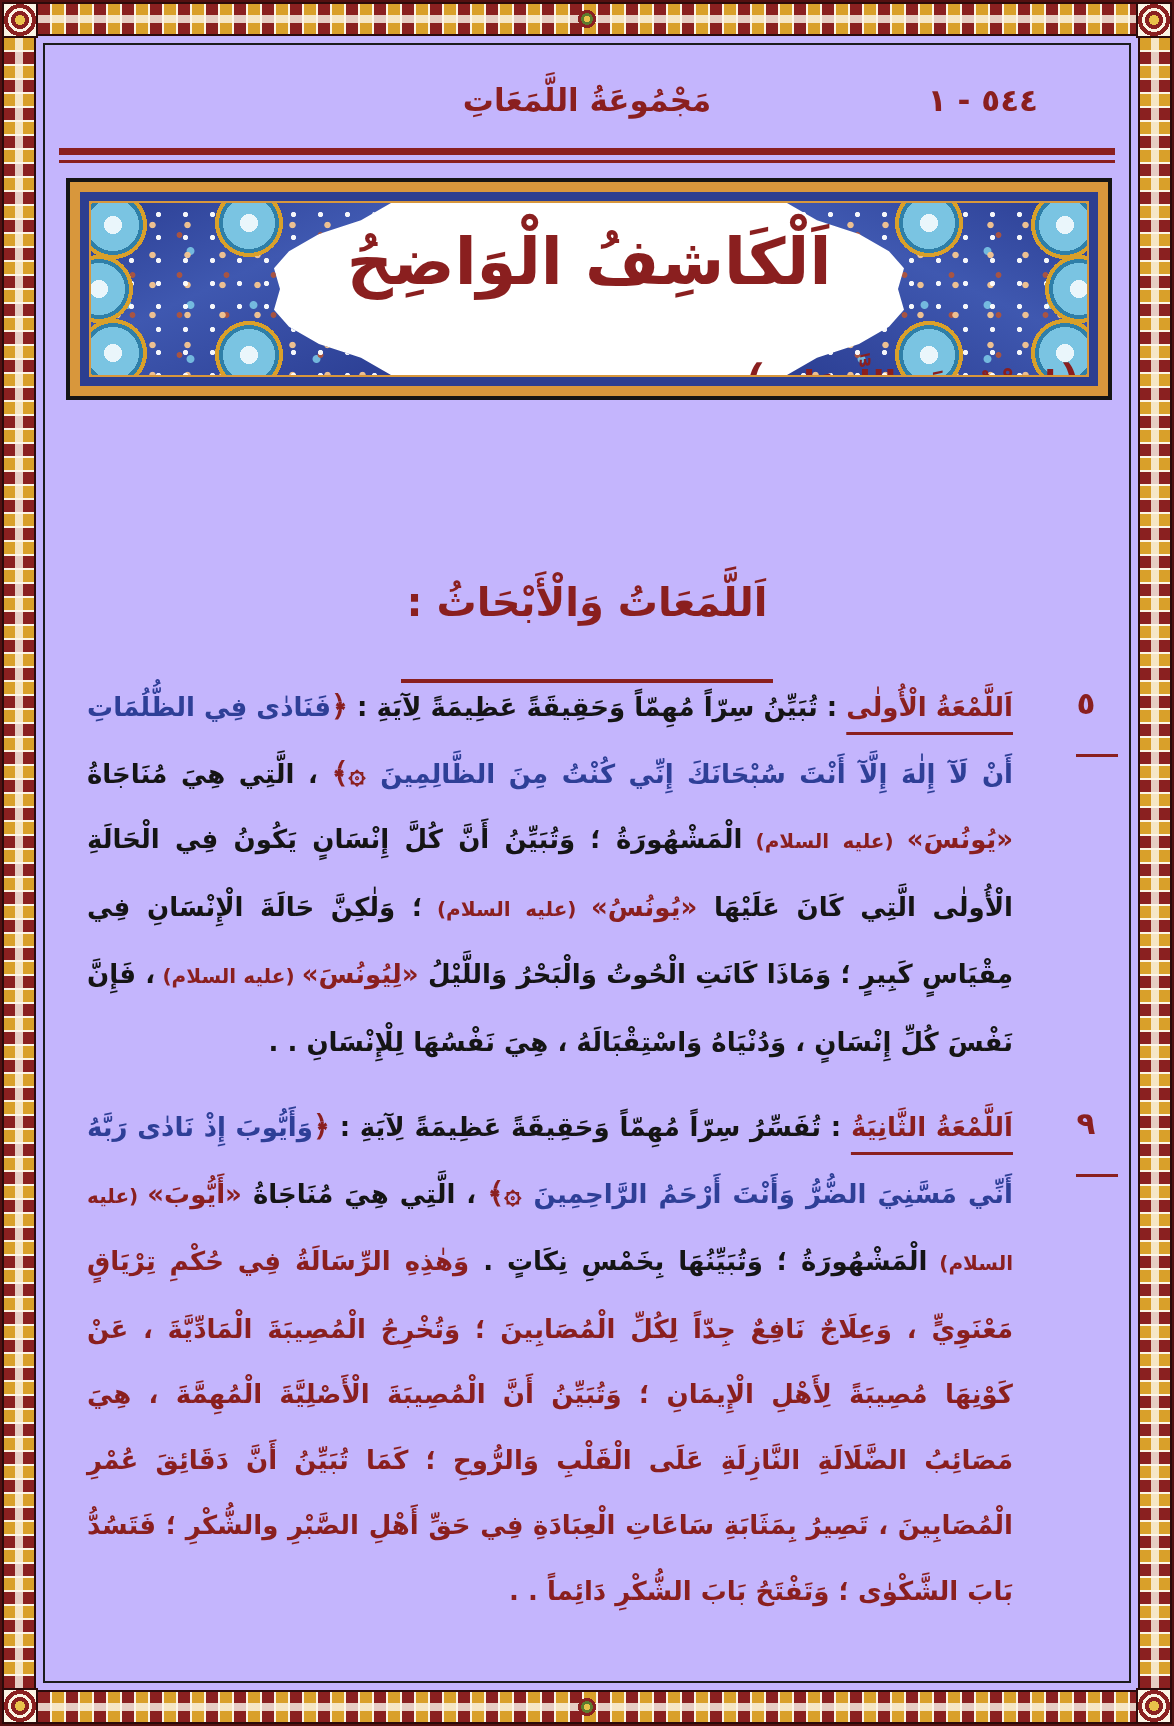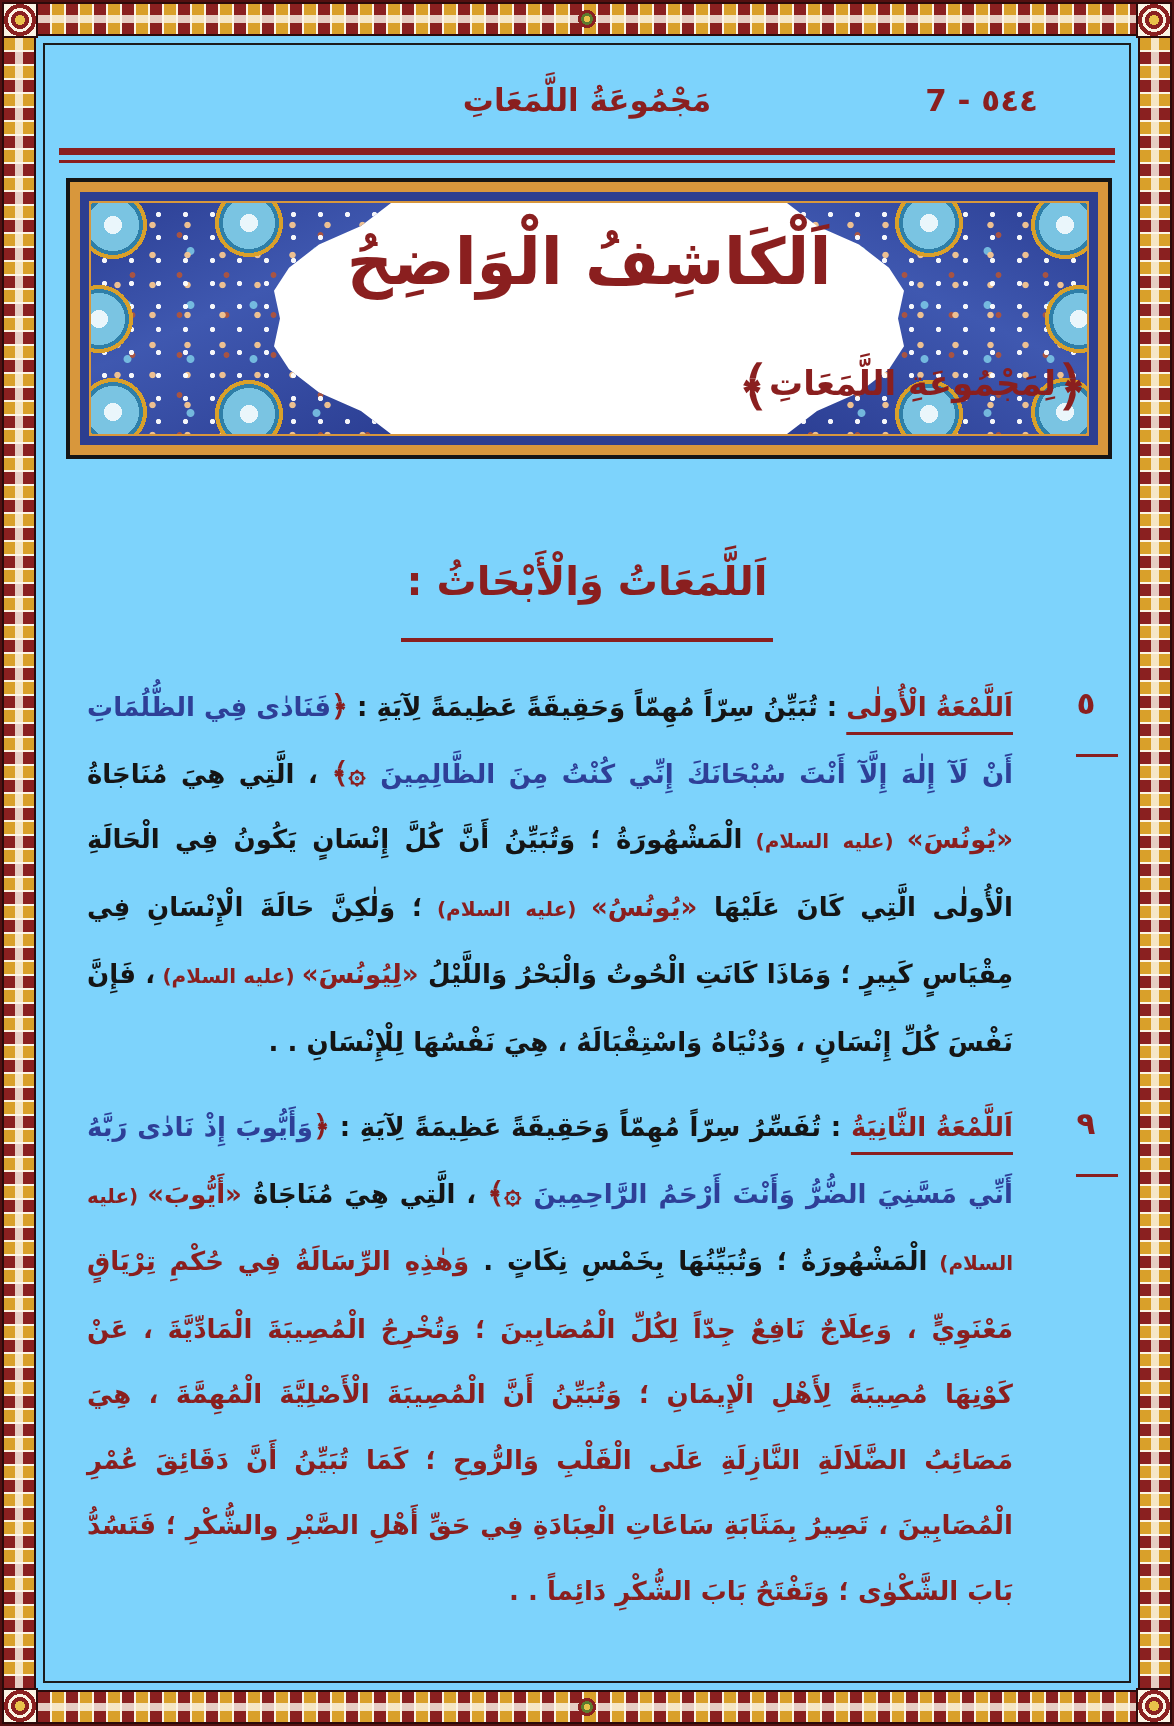--- a/index.html
+++ b/index.html
@@ -1,17 +1,17 @@
 <!DOCTYPE html>
 <html lang="ar"><head>
 <meta charset="utf-8">
 <style>
   html,body{margin:0;padding:0;background:#ffffff;}
   *{box-sizing:border-box;}
-  .page{position:relative;width:1174px;height:1726px;background:#7dd3fc;
+  .page{position:relative;width:1174px;height:1726px;background:#c4b5fd;
         border:2px solid #531010;overflow:hidden;
         font-family:"DejaVu Sans",sans-serif;}
 
   
   .chain{position:absolute;background-color:#fbf4e4;}
   .chain.h{left:36px;right:36px;height:34px;border-top:2px solid #2b0a0a;border-bottom:2px solid #2b0a0a;
     background-image:
       linear-gradient(to bottom, rgba(251,244,228,0) 0 38%, rgba(253,248,236,.8) 38% 62%, rgba(251,244,228,0) 62%),
       repeating-linear-gradient(90deg,#8a2020 0 12px,#fbf4e4 12px 14px,#d9a02a 14px 26px,#fbf4e4 26px 28px);}
   .chain.top{top:0;} .chain.bottom{bottom:0;}
@@ -30,21 +30,21 @@
 
   
   .running-title{position:absolute;top:80px;left:0;right:0;text-align:center;direction:rtl;
     color:#8a1f1f;font-size:31px;font-weight:bold;}
   .page-number{position:absolute;top:80px;right:134px;direction:rtl;
     color:#8a1f1f;font-size:31px;font-weight:bold;}
   .double-rule{position:absolute;top:146px;left:57px;right:57px;height:15px;
     border-top:7px solid #8a1f1f;border-bottom:3px solid #8a1f1f;}
 
   
-  .title-panel{position:absolute;top:176px;left:64px;width:1046px;height:281px;
+  .title-panel{position:absolute;top:176px;left:64px;width:1046px;height:222px;
     border:4px solid #151515;background:#fff;}
   .band-gold{position:absolute;inset:0;border:10px solid #d8973c;}
   .band-blue{position:absolute;inset:0;border:9px solid #2c3e90;}
   .band-gold2{position:absolute;inset:0;border:2px solid #d8973c;background:#fff;}
   .panel-inner{position:absolute;inset:0;overflow:hidden;background:#fff;}
   .decor{position:absolute;top:0;bottom:0;width:300px;
     clip-path:polygon(0% 0%,100% 0%,90% 10%,76% 18%,66% 28%,61% 38%,63% 50%,61% 62%,66% 72%,76% 82%,90% 90%,100% 100%,0% 100%);
     background-image:
       radial-gradient(circle, rgba(255,255,255,.95) 0 2.2px, rgba(255,255,255,0) 3px),
       radial-gradient(circle, rgba(246,198,144,.95) 0 2.8px, rgba(246,198,144,0) 3.6px),
@@ -62,21 +62,21 @@
   .medallion.m5{bottom:-26px;left:112px;width:92px;height:92px;}
   .panel-title{position:absolute;top:22px;left:0;right:0;text-align:center;direction:rtl;
     color:#8a1f1f;font-size:64px;font-weight:bold;}
   .panel-subtitle{position:absolute;top:152px;left:0;right:0;text-align:right;direction:rtl;
     color:#8a1f1f;font-size:34px;font-weight:bold;}
   .seg-bracket-large{font-size:1.55em;vertical-align:-0.18em;}
 
   
   .section-heading{position:absolute;top:556px;left:0;right:0;text-align:center;direction:rtl;}
   .section-heading span{display:inline-block;color:#8a1f1f;font-size:40px;font-weight:bold;
-    padding:0 6px 34px 6px;border-bottom:4px solid #8a1f1f;}
+    padding:0 6px 54px 6px;border-bottom:4px solid #8a1f1f;margin-top:21px;}
 
   
   .para{position:absolute;left:85px;right:159px;direction:rtl;text-align:justify;text-align-last:right;
     font-size:26px;font-weight:bold;line-height:65.5px;color:#151515;}
   .para1{top:672px;} .para2{top:1092px;}
   .seg-black{color:#151515;}
   .seg-red{color:#8a1f1f;}
   .seg-blue{color:#2e3f97;}
   .seg-red-underline{color:#8a1f1f;text-decoration:underline;text-decoration-color:#8a1f1f;
     text-decoration-thickness:3px;text-underline-offset:16px;}
@@ -99,21 +99,21 @@
   <div class="chain v right"></div>
   <div class="corner tl"></div>
   <div class="corner tr"></div>
   <div class="corner bl"></div>
   <div class="corner br"></div>
   <div class="finial top"></div>
   <div class="finial bottom"></div>
   <div class="inner-line"></div>
 
   <div class="running-title">مَجْمُوعَةُ اللَّمَعَاتِ</div>
-  <div class="page-number">٥٤٤ - 7</div>
+  <div class="page-number">٥٤٤ - ١</div>
   <div class="double-rule"></div>
 
   <div class="title-panel">
     <div class="band-gold">
       <div class="band-blue">
         <div class="band-gold2">
           <div class="panel-inner">
             <div class="decor left">
               <div class="medallion m1"></div>
               <div class="medallion m2"></div>

